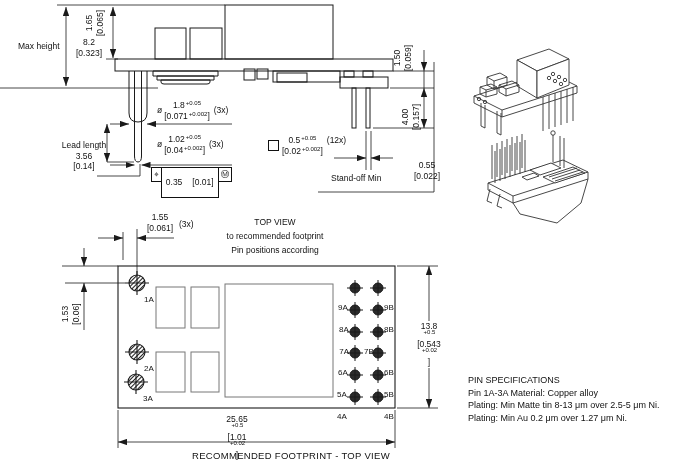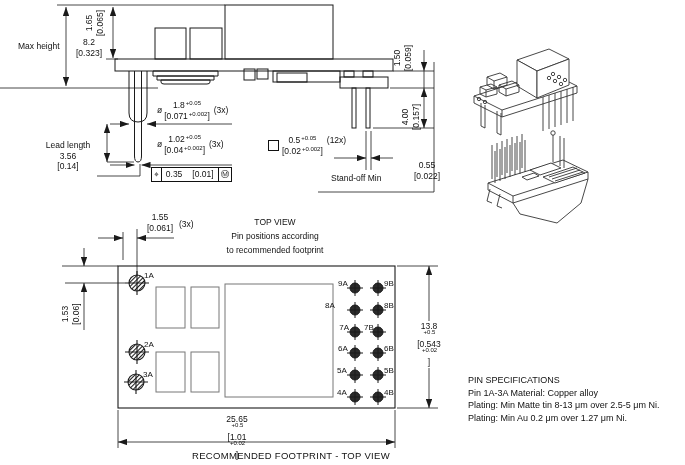--- a/index.html
+++ b/index.html
@@ -11,24 +11,24 @@
   .blk span{display:block;}
   .rot{transform:rotate(-90deg);transform-origin:0 0;}
   .tol{font-size:6px;position:relative;top:-3px;margin-left:1px;}
   .dimflex{display:flex;align-items:center;}
   .sym{margin-right:2px;}
   .col{display:inline-flex;flex-direction:column;align-items:center;}
   .cnt{margin-left:4px;}
   .sq{width:9px;height:9px;border:1px solid #111;display:inline-block;margin-right:3px;}
   .fcf{display:flex;align-items:stretch;}
   .fcf .cell{border:1px solid #111;margin-left:-1px;display:flex;align-items:center;
-             padding:0 4px;height:13px;font-size:8.5px;}
+             padding:8px 4px;height:13px;font-size:8.5px;}
   .fcf .cell.sy{font-family:"DejaVu Sans",sans-serif;padding:0 2px;}
   .gap{display:inline-block;width:10px;}
-  .pinlbl{font-size:8px;}
+  .pinlbl{font-size:8px;margin-top:24px;}
   .whitebg{background:#fff;}
   .specs{font-size:9px;line-height:12.5px;}
 </style>
 </head>
 <body>
 
 <div id="stage">
 
 <svg width="685" height="465" viewBox="0 0 685 465">
   <defs>
@@ -200,21 +200,21 @@
 <div class="t rot c blk" style="left:84px;top:40px;width:34px">
   <span>1.65</span>
   <span>[0.065]</span>
 </div>
 
 <div class="t c blk" style="left:72px;top:37px;width:34px">
   <span>8.2</span>
   <span>[0.323]</span>
 </div>
 
-<div class="t c blk" style="left:38px;top:140px;width:60px">
+<div class="t c blk" style="left:54px;top:140px;width:60px">
   <span>Lead length</span>
   <span>3.56</span>
   <span>[0.14]</span>
 </div>
 
 <div class="t dimflex" style="left:157px;top:100px">
   <span class="sym">ø</span>
   <span class="col">
     <span><span>1.8</span><span class="tol">+0.05</span></span>
     <span><span>[0.071</span><span class="tol">+0.002</span><span>]</span></span>
@@ -261,22 +261,22 @@
   <span>[0.059]</span>
 </div>
 
 <div class="t rot c blk" style="left:400px;top:138px;width:42px">
   <span>4.00</span>
   <span>[0.157]</span>
 </div>
 
 <div class="t c blk" style="left:220px;top:215px;width:110px;line-height:14px">
   <span>TOP VIEW</span>
+  <span>to recommended footprint</span>
   <span>Pin positions according</span>
-  <span>to recommended footprint</span>
 </div>
 
 <div class="t c blk" style="left:143px;top:212px;width:34px">
   <span>1.55</span>
   <span>[0.061]</span>
 </div>
 <div class="t" style="left:179px;top:219px">(3x)</div>
 
 <div class="t rot c blk" style="left:60px;top:334px;width:40px">
   <span>1.53</span>
@@ -307,21 +307,21 @@
       </span>
 </div>
 
 <div class="t c" style="left:178px;top:450px;width:226px;font-size:9.5px;letter-spacing:.3px">RECOMMENDED FOOTPRINT - TOP VIEW</div>
 
 <div class="t pinlbl" style="left:144px;top:271px">1A</div>
 <div class="t pinlbl" style="left:144px;top:340px">2A</div>
 <div class="t pinlbl" style="left:143px;top:370px">3A</div>
 
 <div class="t pinlbl" style="left:337px;top:279px;width:12px;text-align:center">9A</div>
-<div class="t pinlbl" style="left:324px;top:301px;width:12px;text-align:center">8A</div>
+<div class="t pinlbl" style="left:338px;top:301px;width:12px;text-align:center">8A</div>
 <div class="t pinlbl" style="left:337px;top:323px;width:12px;text-align:right">7A</div>
 <div class="t pinlbl" style="left:337px;top:344px;width:12px;text-align:center">6A</div>
 <div class="t pinlbl" style="left:337px;top:366px;width:12px;">5A</div>
 <div class="t pinlbl" style="left:337px;top:388px;width:12px;text-align:left">4A</div>
 
 <div class="t pinlbl" style="left:384px;top:279px">9B</div>
 <div class="t pinlbl" style="left:384px;top:301px">8B</div>
 <div class="t pinlbl" style="left:364px;top:323px">7B</div>
 <div class="t pinlbl" style="left:384px;top:344px">6B</div>
 <div class="t pinlbl" style="left:384px;top:366px">5B</div>

